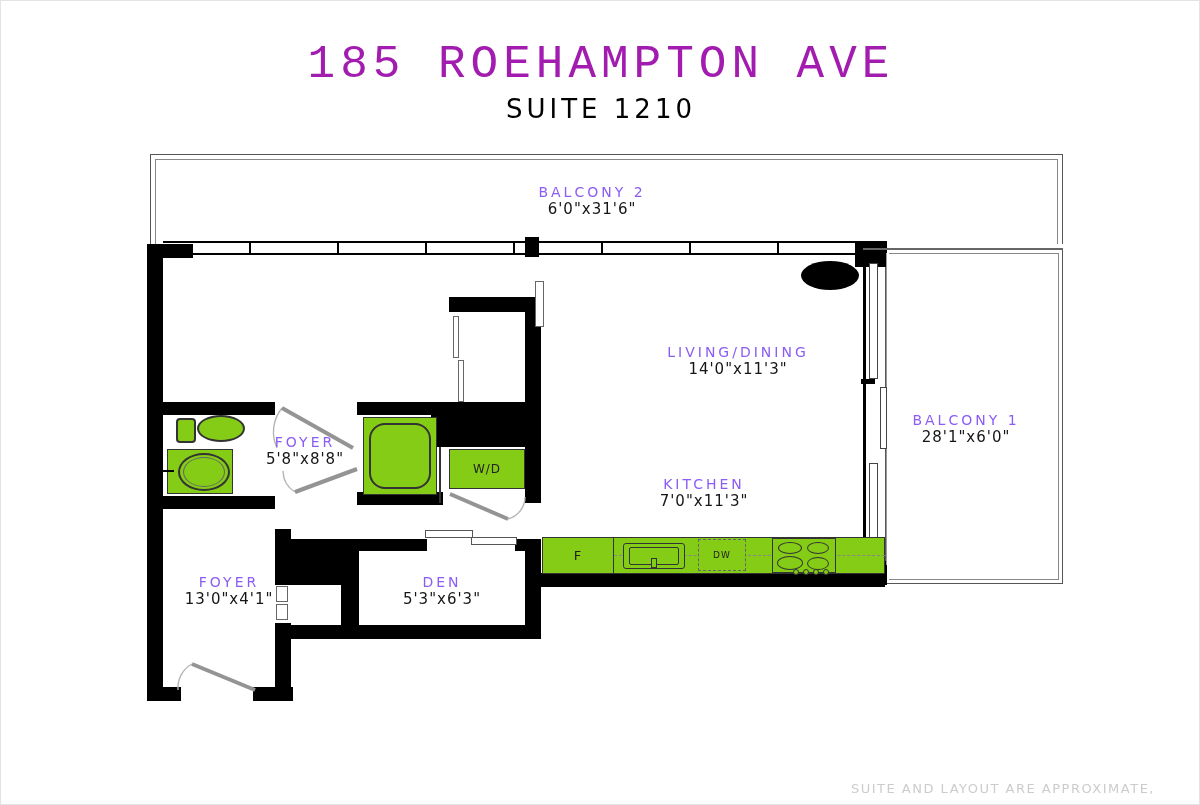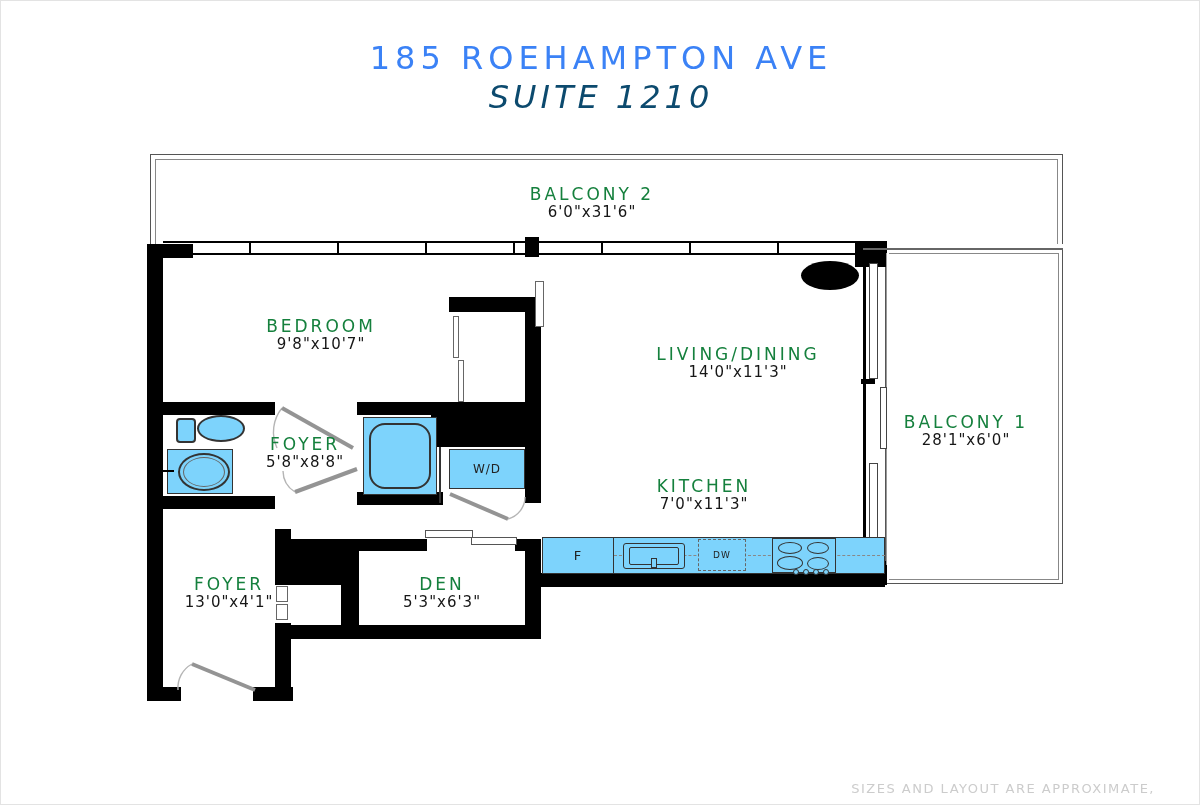--- a/index.html
+++ b/index.html
@@ -2,28 +2,28 @@
 <html><head>
 <meta charset="utf-8">
 <style>
   html,body{margin:0;padding:0;background:#fff;}
   .canvas{
     position:relative;width:1200px;height:805px;background:#fff;overflow:hidden;
     font-family:"DejaVu Sans","Liberation Sans",sans-serif;color:#141414;
     border:1px solid #e3e3e3;box-sizing:border-box;
   }
   .title{position:absolute;left:0;top:40px;width:1200px;text-align:center;line-height:1.08;}
-  .title .t1{font-size:32px;letter-spacing:5px;color:#3b82f6;}
-  .title .t2{font-size:32px;letter-spacing:4px;color:#0c4a6e;margin-top:4px;font-style:italic;}
+  .title .t1{font-size:46px;letter-spacing:5px;color:#a21caf;font-family:Liberation Mono, monospace;}
+  .title .t2{font-size:26px;letter-spacing:4px;color:#000000;margin-top:4px;}
   .wall{position:absolute;background:#000;}
   .thinbox{position:absolute;box-sizing:border-box;background:#fff;}
   .roomlabel{position:absolute;transform:translateX(-50%);text-align:center;white-space:nowrap;line-height:1.12;}
-  .roomlabel .nm{font-size:17px;letter-spacing:3px;color:#15803d;}
+  .roomlabel .nm{font-size:14px;letter-spacing:3px;color:#8b5cf6;}
   .roomlabel .dm{font-size:15px;letter-spacing:1px;color:#161616;}
-  .fixture{position:absolute;box-sizing:border-box;background:#7dd3fc;border:1px solid #333;}
+  .fixture{position:absolute;box-sizing:border-box;background:#84cc16;border:1px solid #333;}
   .fixlabel{display:flex;align-items:center;justify-content:center;letter-spacing:1px;color:#222;}
   .winwall{position:absolute;box-sizing:border-box;background:#fff;border-top:2px solid #000;border-bottom:2px solid #000;}
   .winwall .mullions{position:absolute;inset:0;background:repeating-linear-gradient(90deg,transparent 0 86px,#000 86px 88px);}
   .ellipse{position:absolute;border-radius:50%;}
   .doorsvg{position:absolute;left:0;top:0;pointer-events:none;}
   .watermark{position:absolute;right:44px;bottom:6px;text-align:right;color:#cccccc;font-size:13px;letter-spacing:1.5px;line-height:1.3;}
   .dashline{position:absolute;border-top:1px dashed #888;height:0;}
 </style>
 </head>
 <body>
@@ -141,24 +141,20 @@
     <g>
       <path d="M 507 518 A 23 23 0 0 0 524 496" fill="none" stroke="#b5b5b5" stroke-width="1.4"></path>
       <line x1="449" y1="493" x2="507" y2="518" stroke="#949494" stroke-width="4"></line>
     </g>
   </svg>
 
   <div class="roomlabel" style="left:591px;top:184px;">
     <div class="nm">BALCONY 2</div>
     <div class="dm">6'0"x31'6"</div>
   </div>
-  <div class="roomlabel" style="left:320px;top:316px;">
-    <div class="nm">BEDROOM</div>
-    <div class="dm">9'8"x10'7"</div>
-  </div>
   <div class="roomlabel" style="left:709px;top:344px;margin-left:28px;">
     <div class="nm">LIVING/DINING</div>
     <div class="dm">14'0"x11'3"</div>
   </div>
   <div class="roomlabel" style="left:304px;top:434px;">
     <div class="nm">FOYER</div>
     <div class="dm">5'8"x8'8"</div>
   </div>
   <div class="roomlabel" style="left:703px;top:476px;">
     <div class="nm">KITCHEN</div>
@@ -171,16 +167,16 @@
   <div class="roomlabel" style="left:228px;top:574px;">
     <div class="nm">FOYER</div>
     <div class="dm">13'0"x4'1"</div>
   </div>
   <div class="roomlabel" style="left:441px;top:574px;">
     <div class="nm">DEN</div>
     <div class="dm">5'3"x6'3"</div>
   </div>
 
   <div class="watermark">
-    <div>SIZES AND LAYOUT ARE APPROXIMATE,</div>
+    <div>SUITE AND LAYOUT ARE APPROXIMATE,</div>
   </div>
 
 </div>
 
 </body></html>

